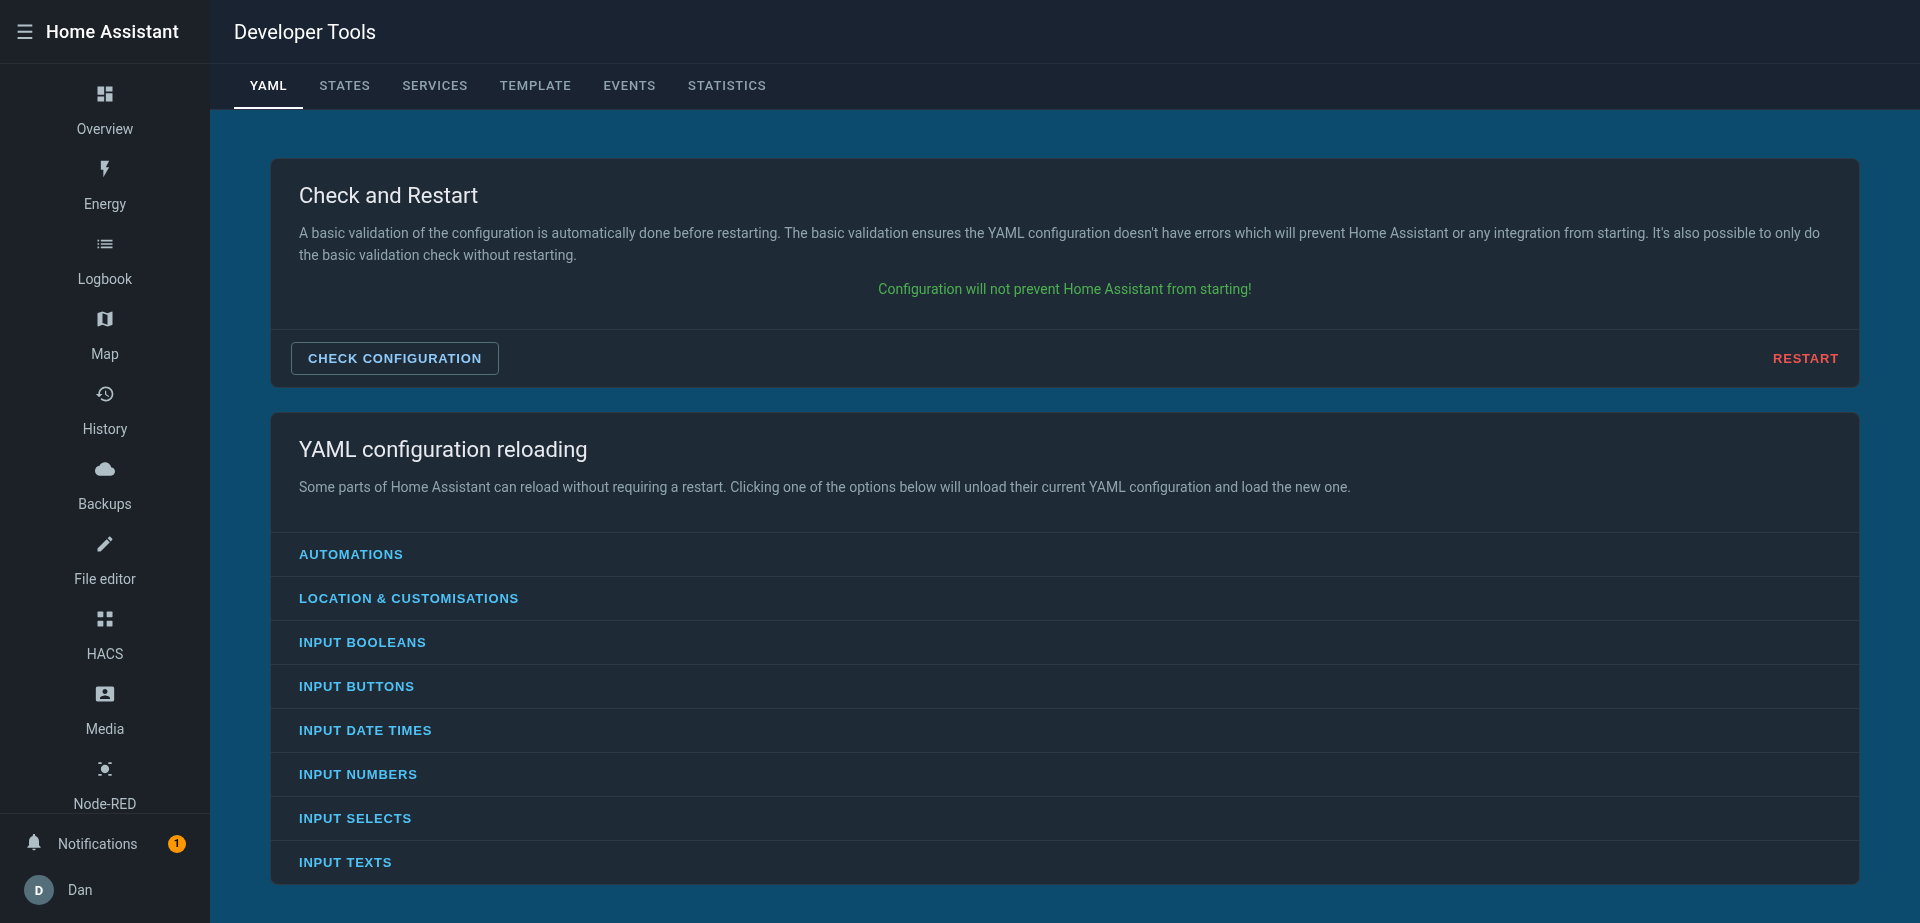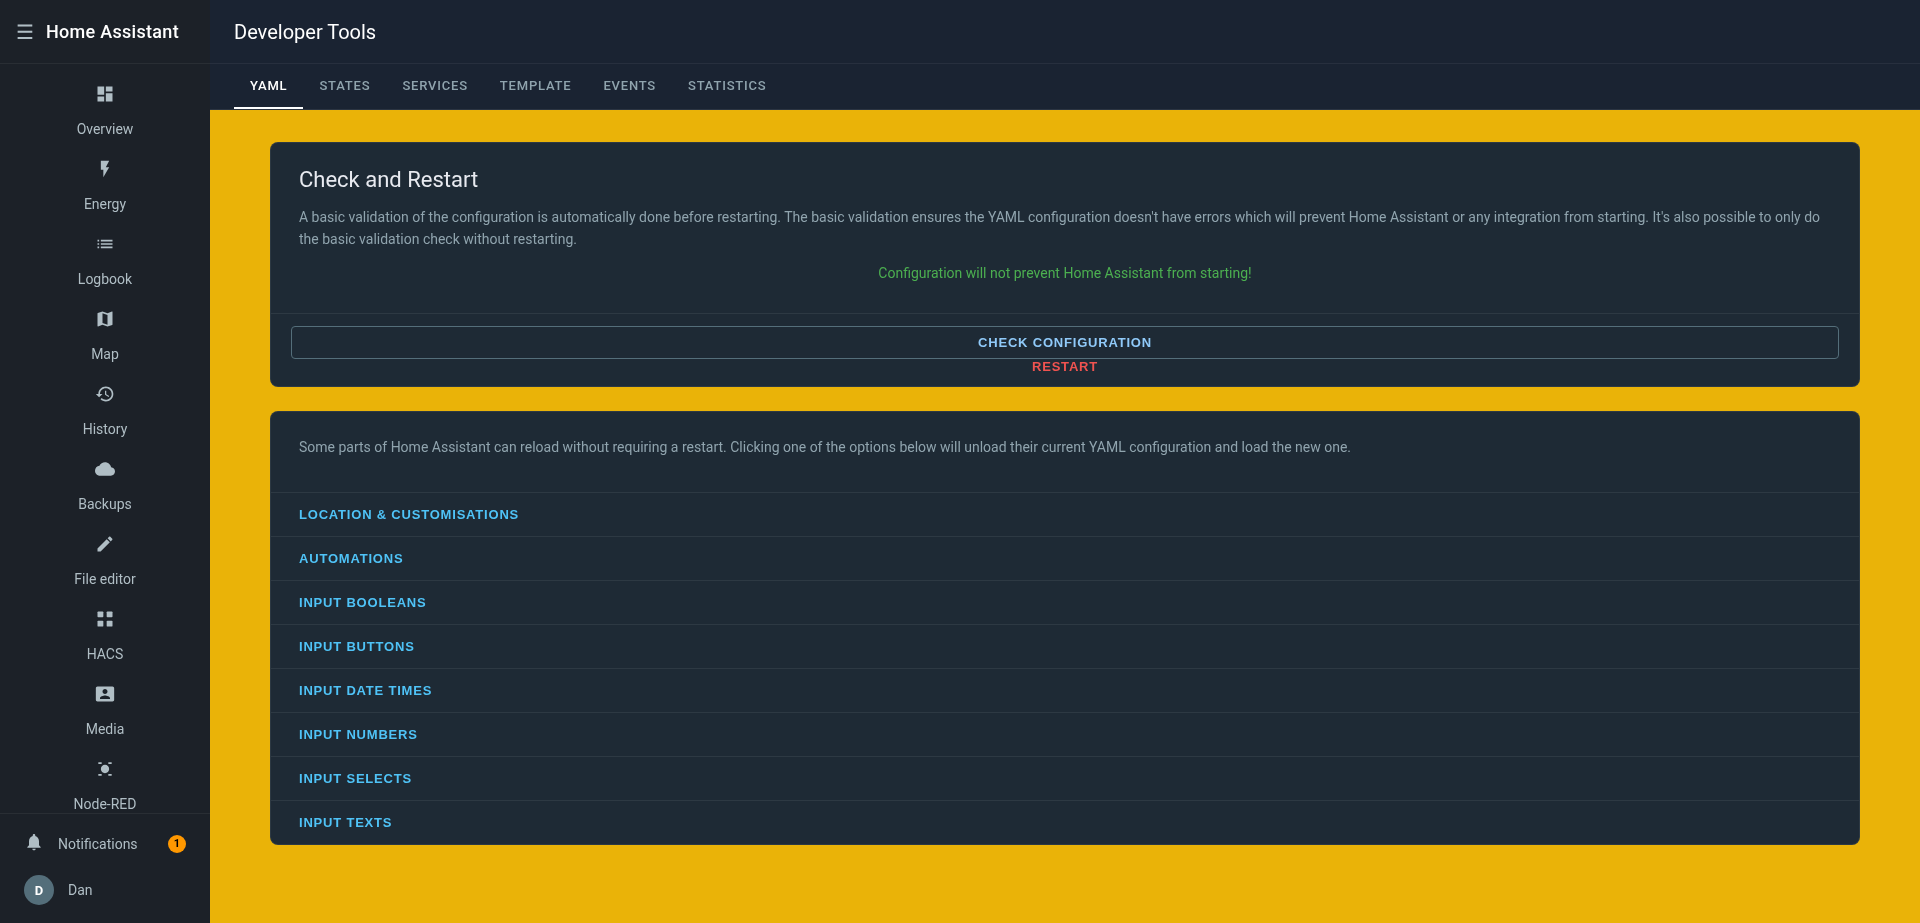--- a/index.html
+++ b/index.html
@@ -167,22 +167,22 @@
     }
 
     .tab.active {
       color: #ffffff;
       border-bottom: 2px solid #ffffff;
     }
 
     #content-area {
       flex: 1;
       overflow-y: auto;
-      padding: 32px 60px;
-      background: #eab308;
+      padding: 48px 60px;
+      background: #0c4a6e;
     }
 
     
     .card {
       background: #1e2a35;
       border-radius: 8px;
       border: 1px solid rgba(255,255,255,0.07);
       margin-bottom: 24px;
       overflow: hidden;
     }
@@ -210,21 +210,20 @@
       font-size: 14px;
       text-align: center;
       margin-bottom: 8px;
     }
 
     .card-actions {
       display: flex;
       justify-content: space-between;
       padding: 12px 20px;
       border-top: 1px solid rgba(255,255,255,0.07);
-      flex-direction: column;
     }
 
     .btn-outline {
       border: 1px solid #546e7a;
       background: transparent;
       color: #90caf9;
       padding: 8px 16px;
       font-size: 13px;
       font-weight: 600;
       letter-spacing: 0.8px;
@@ -456,26 +455,27 @@
         <div class="config-warning">Configuration will not prevent Home Assistant from starting!</div>
       </div>
       <div class="card-actions">
         <button class="btn-outline">CHECK CONFIGURATION</button>
         <button class="btn-danger-text">RESTART</button>
       </div>
     </div>
 
     <div class="card">
       <div class="reload-card-body">
+        <div class="reload-title">YAML configuration reloading</div>
         <div class="reload-description">Some parts of Home Assistant can reload without requiring a restart. Clicking one of the options below will unload their current YAML configuration and load the new one.</div>
       </div>
       <div id="reload-buttons-list">
 
-      <button class="reload-btn">LOCATION &amp; CUSTOMISATIONS</button>
-          <button class="reload-btn">AUTOMATIONS</button>
+      <button class="reload-btn">AUTOMATIONS</button>
+          <button class="reload-btn">LOCATION &amp; CUSTOMISATIONS</button>
           <button class="reload-btn">INPUT BOOLEANS</button>
           <button class="reload-btn">INPUT BUTTONS</button>
           <button class="reload-btn">INPUT DATE TIMES</button>
           <button class="reload-btn">INPUT NUMBERS</button>
           <button class="reload-btn">INPUT SELECTS</button>
           <button class="reload-btn">INPUT TEXTS</button>
         </div>
     </div>
 
   </div>

